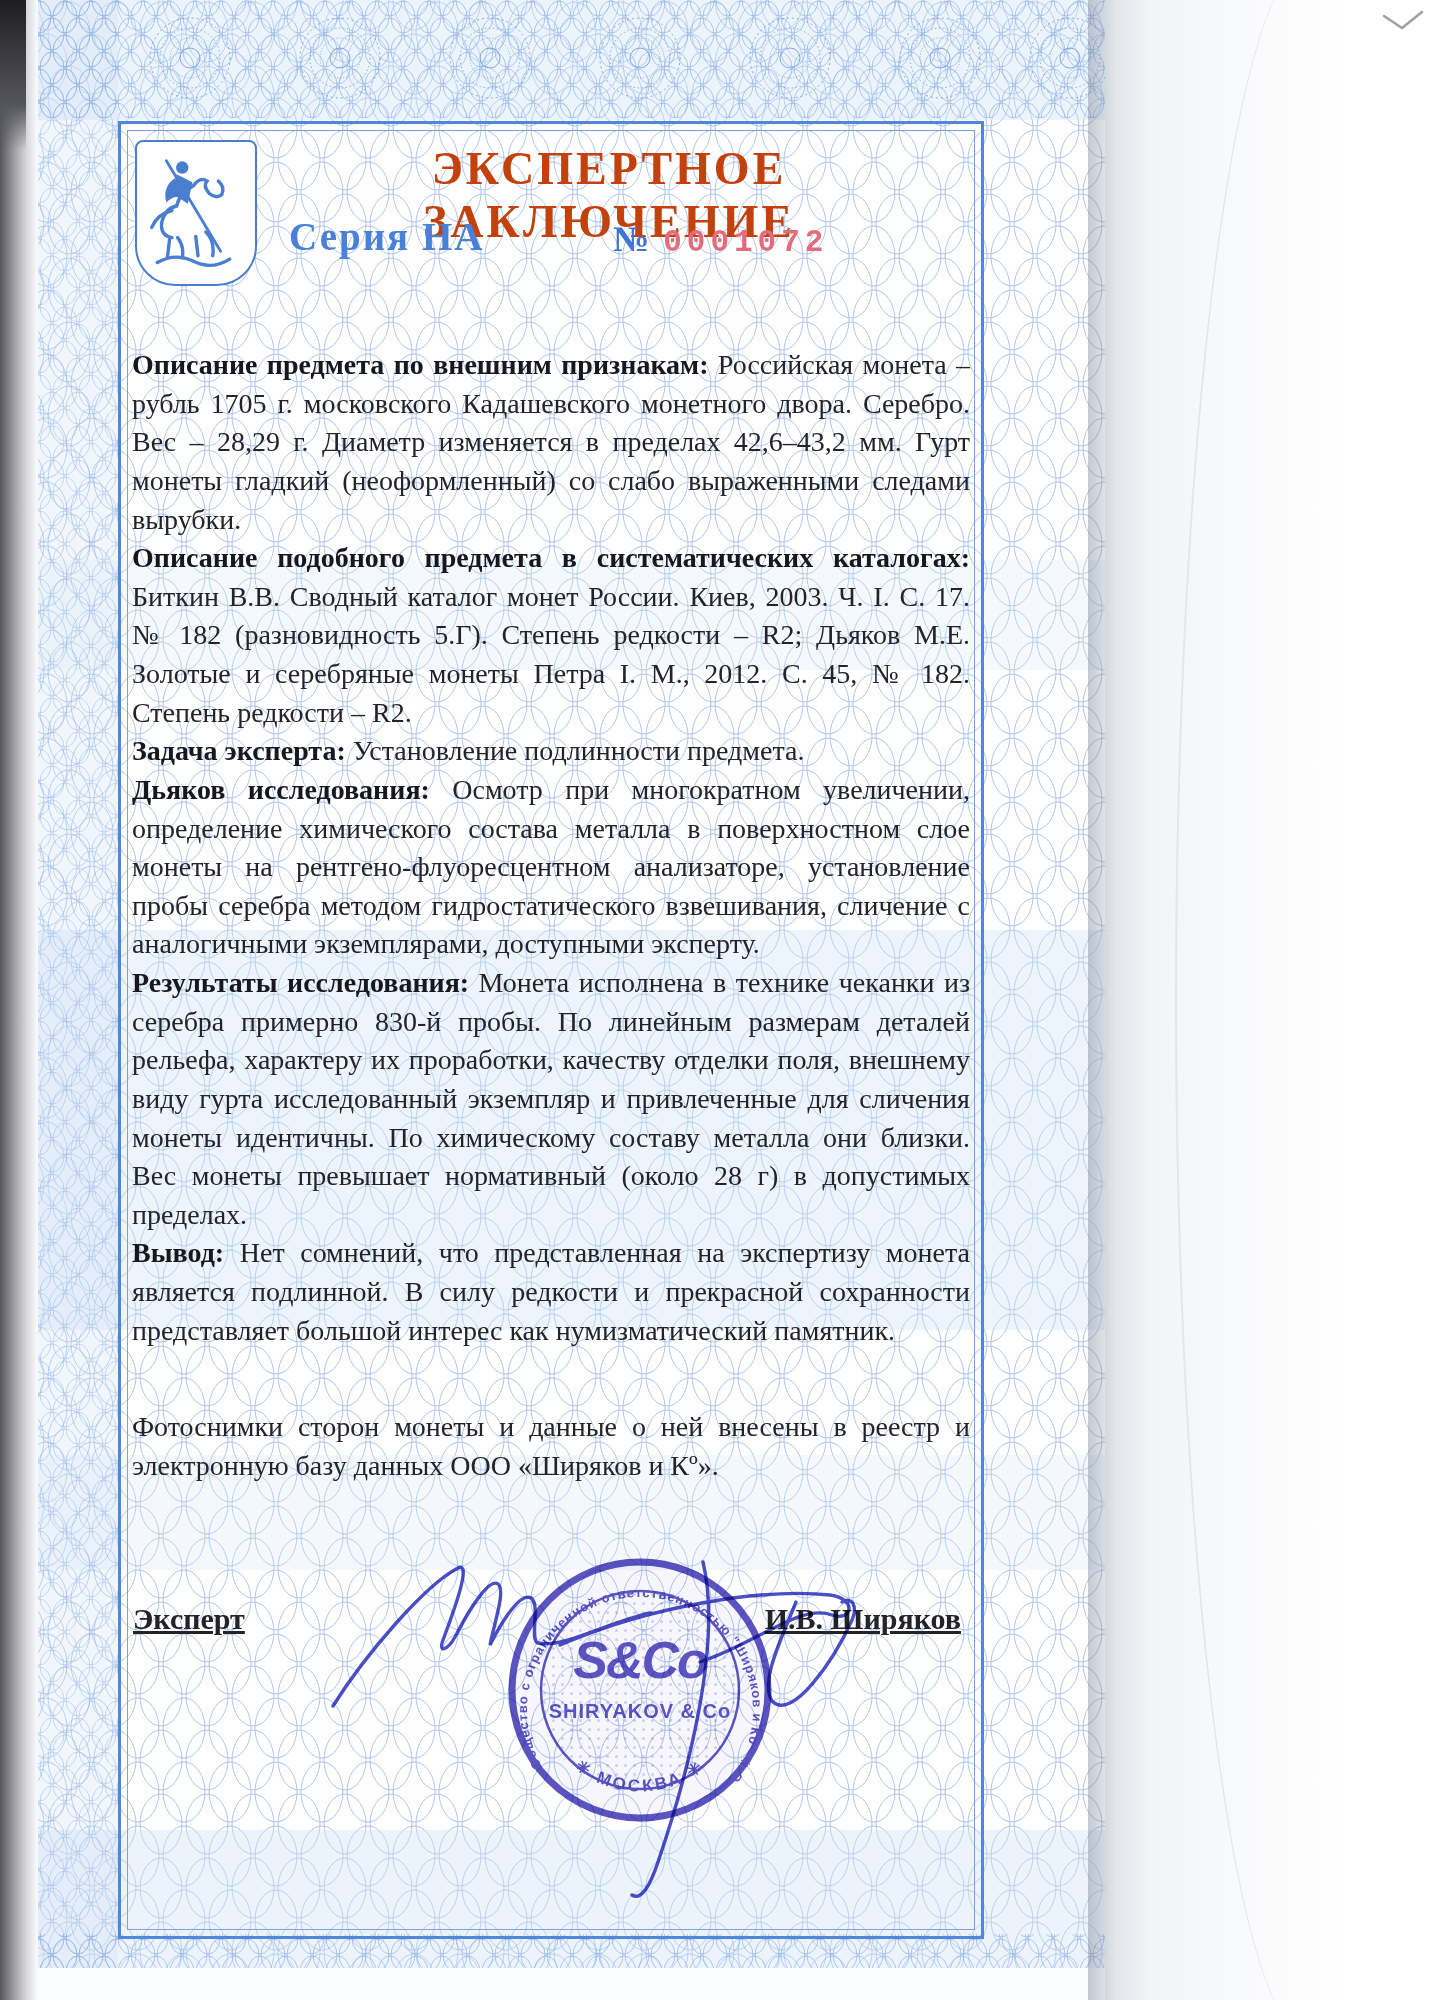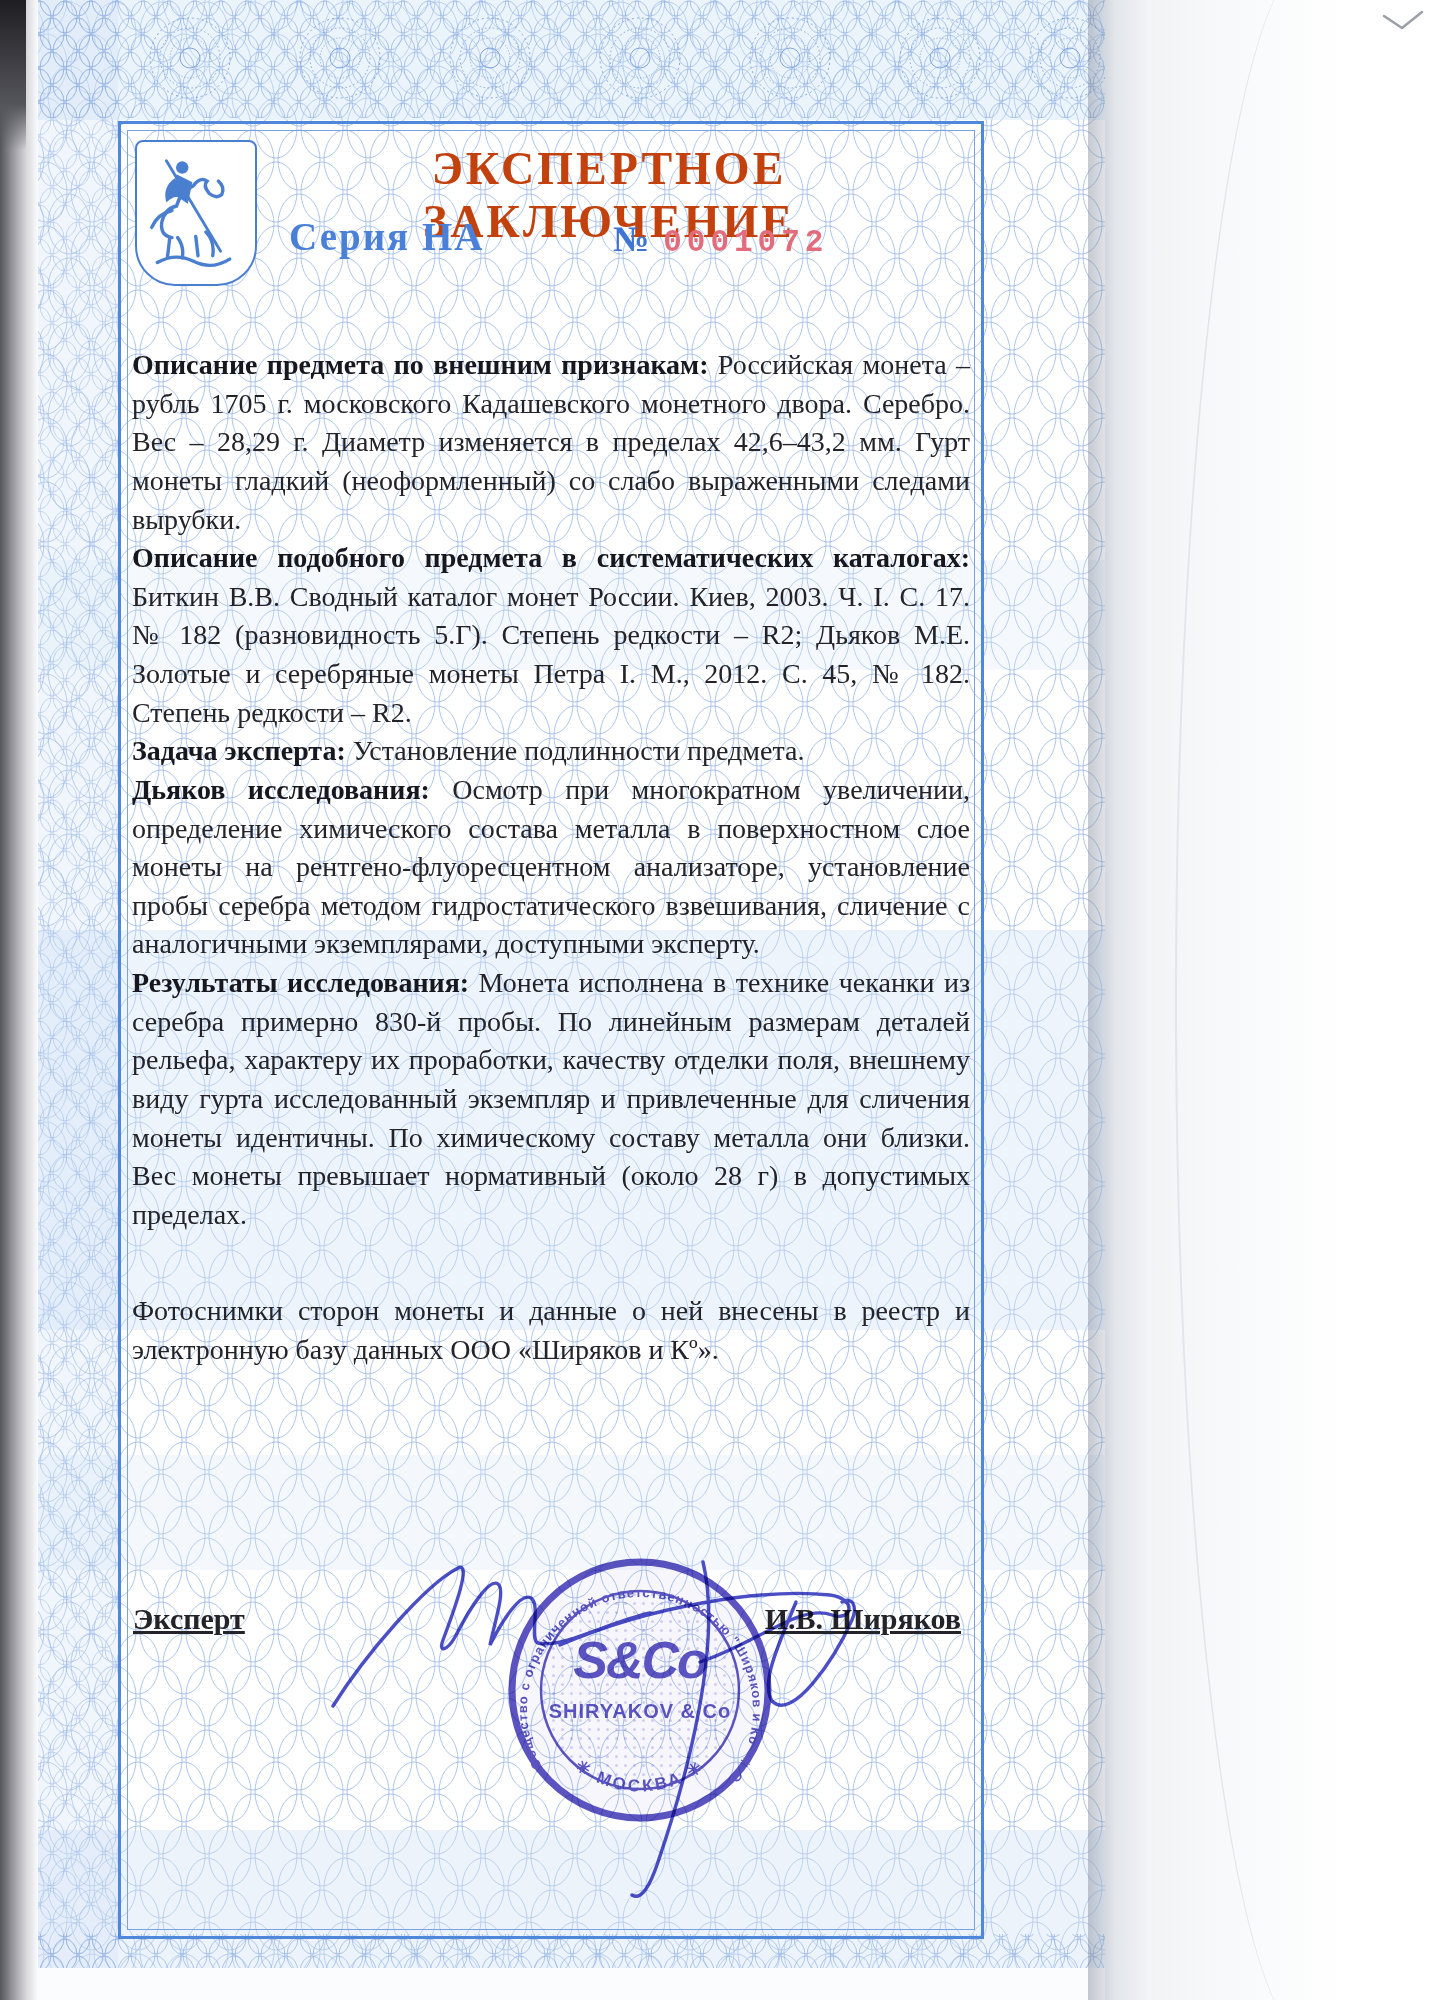--- a/index.html
+++ b/index.html
@@ -133,20 +133,21 @@
     <div class="numgroup">
       <span class="numsign">№</span><span class="digits">0001072</span>
     </div>
 
     <div class="bodytext">
       <p class="p"><span class="lead">Описание предмета по внешним признакам:</span><span> Российская монета – рубль 1705 г. московского Кадашевского монетного двора. Серебро. Вес – 28,29 г. Диаметр изменяется в пределах 42,6–43,2 мм. Гурт монеты гладкий (неоформленный) со слабо выраженными следами вырубки.</span></p>
       <p class="p"><span class="lead">Описание подобного предмета в систематических каталогах:</span><span> Биткин В.В. Сводный каталог монет России. Киев, 2003. Ч. I. С. 17. № 182 (разновидность 5.Г). Степень редкости – R2; Дьяков М.Е. Золотые и серебряные монеты Петра I. М., 2012. С. 45, № 182. Степень редкости – R2.</span></p>
       <p class="p"><span class="lead">Задача эксперта:</span><span> Установление подлинности предмета.</span></p>
       <p class="p"><span class="lead">Дьяков исследования:</span><span> Осмотр при многократном увеличении, определение химического состава металла в поверхностном слое монеты на рентгено-флуоресцентном анализаторе, установление пробы серебра методом гидростатического взвешивания, сличение с аналогичными экземплярами, доступными эксперту.</span></p>
       <p class="p"><span class="lead">Результаты исследования:</span><span> Монета исполнена в технике чеканки из серебра примерно 830-й пробы. По линейным размерам деталей рельефа, характеру их проработки, качеству отделки поля, внешнему виду гурта исследованный экземпляр и привлеченные для сличения монеты идентичны. По химическому составу металла они близки. Вес монеты превышает нормативный (около 28 г) в допустимых пределах.</span></p>
+      <p class="p"><span class="lead">Вывод:</span><span> Нет сомнений, что представленная на экспертизу монета является подлинной. В силу редкости и прекрасной сохранности представляет большой интерес как нумизматический памятник.</span></p>
       <p class="p p-last"><span class="lead"></span><span>Фотоснимки сторон монеты и данные о ней внесены в реестр и электронную базу данных ООО «Ширяков и Кº».</span></p>
     </div>
 
     <div class="sign-row">
       <span>Эксперт</span>
       <span>И.В. Ширяков</span>
     </div>
   </div>
 
   <svg class="ink" width="1453" height="2000">

